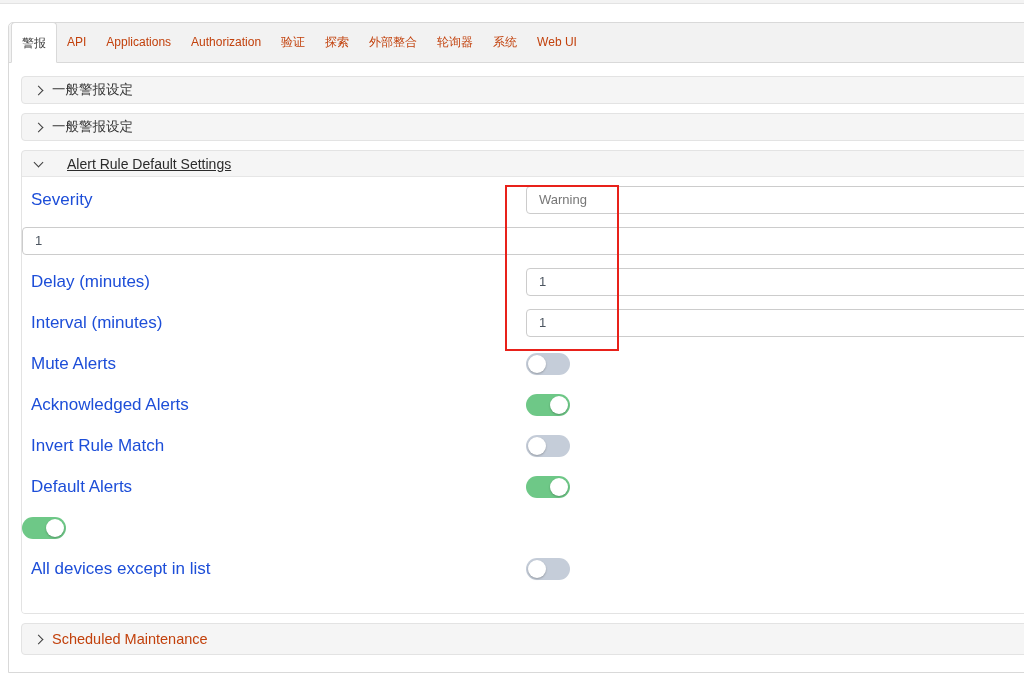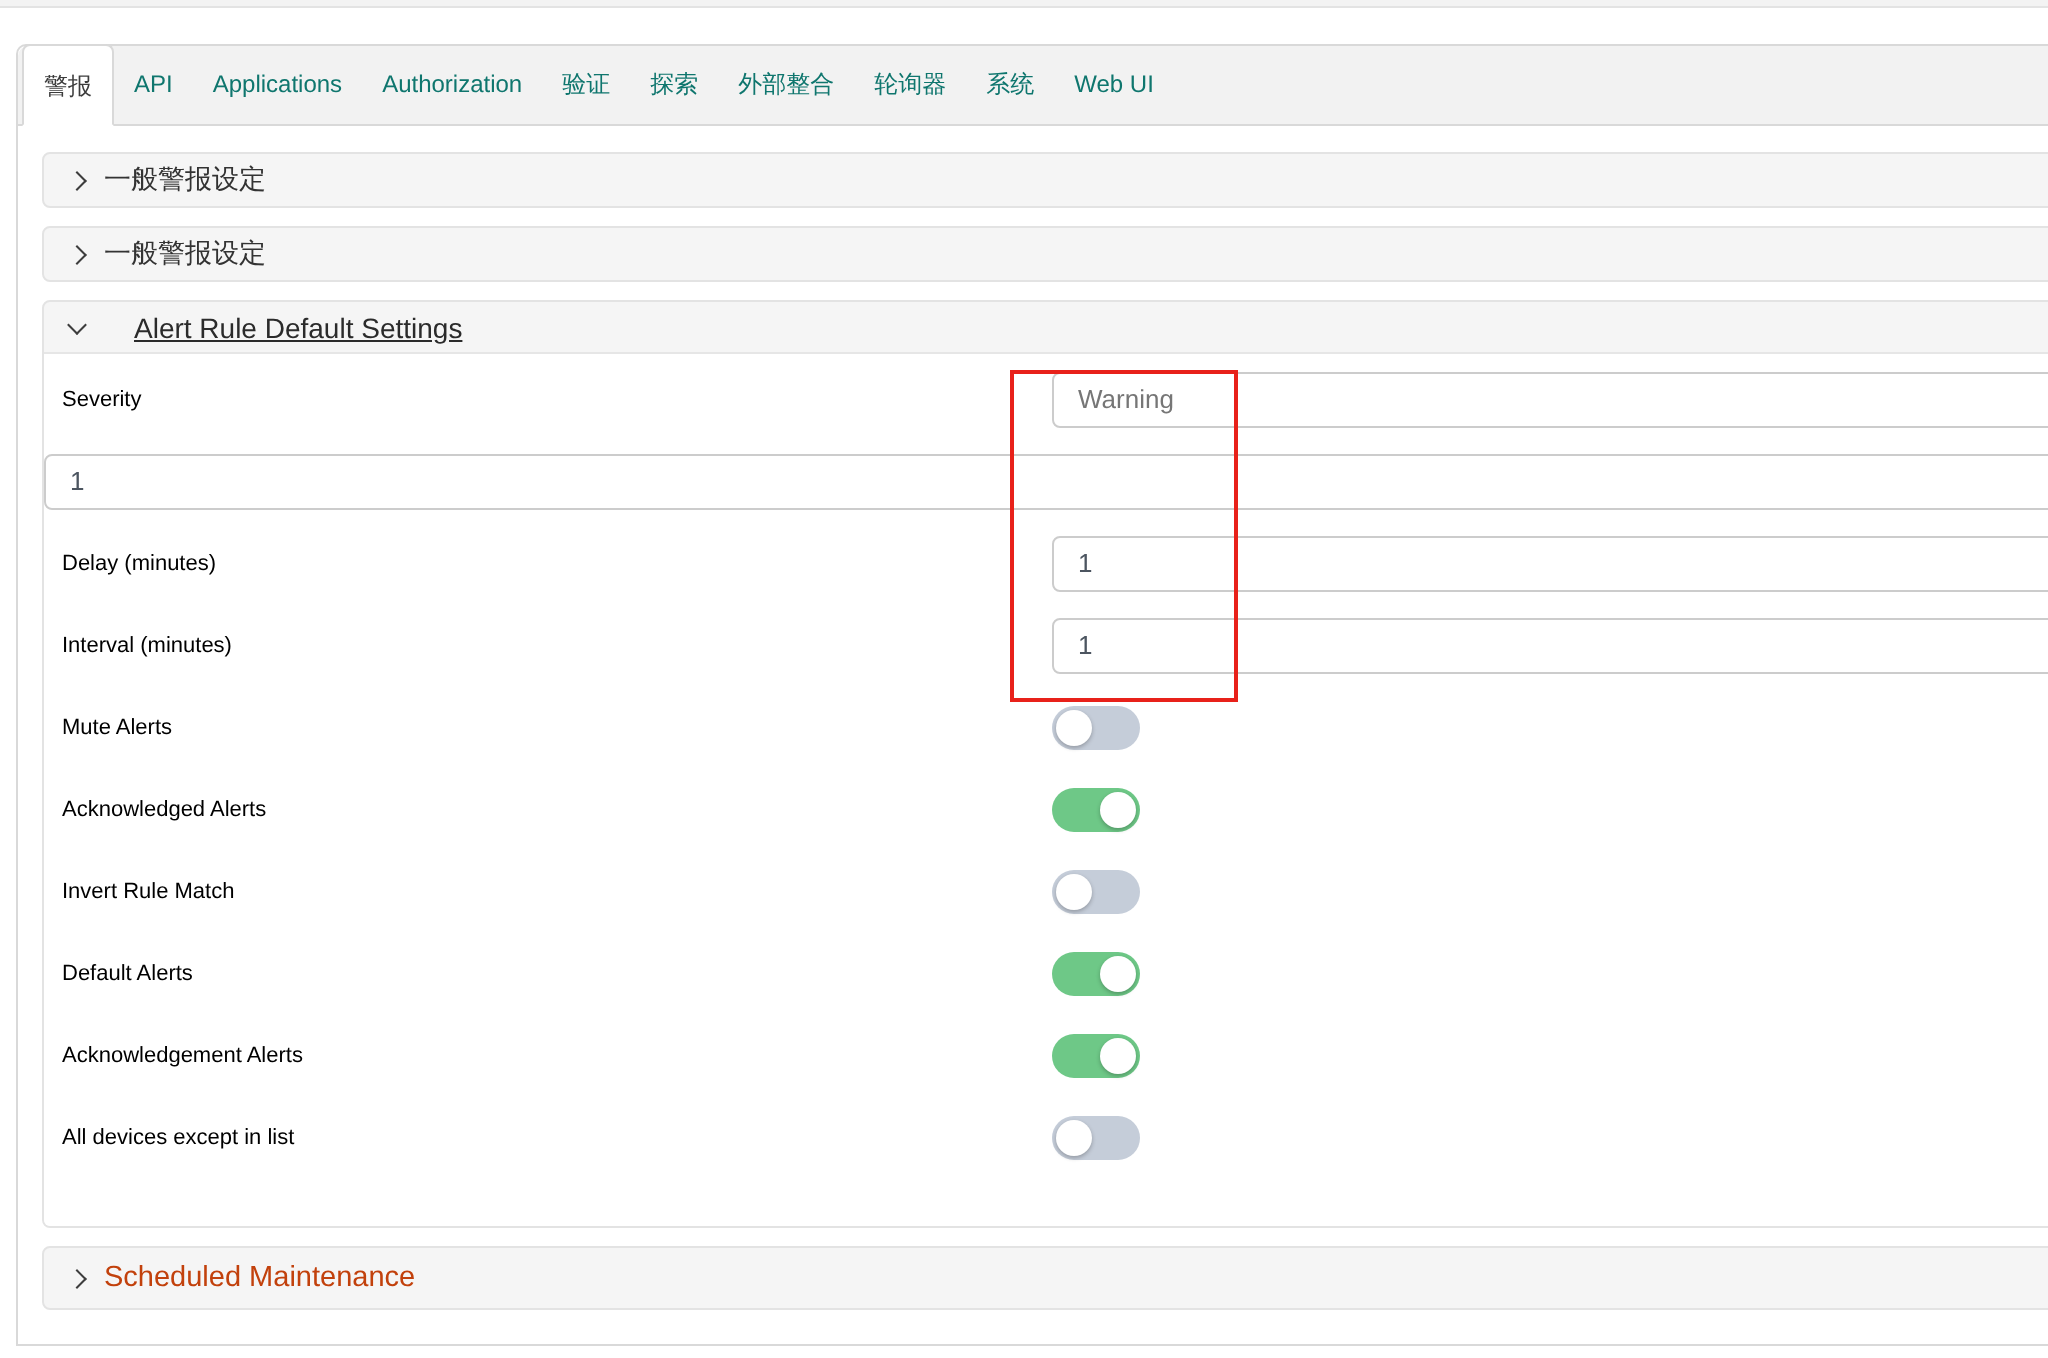--- a/index.html
+++ b/index.html
@@ -13,41 +13,41 @@
   .screen{position:relative;width:1024px;height:679px;overflow:hidden;background:#fff;text-decoration:underline;}
 
   
   .topstrip{position:absolute;left:0;top:0;width:100%;height:4px;background:#f3f3f3;border-bottom:1px solid #e3e3e3;}
 
   
   .panel{position:absolute;left:8px;top:22px;width:1392px;height:651px;background:#fff;
          border:1px solid #d9d9d9;border-radius:5px 0 0 0;}
   .tabstrip{display:flex;align-items:flex-end;height:40px;background:#f2f2f2;
             border-bottom:1px solid #d9d9d9;border-radius:5px 0 0 0;padding-left:2px;}
-  .tab{height:40px;line-height:40px;padding:0 10px;font-size:12px;color:#0f766e;cursor:pointer;white-space:nowrap;}
+  .tab{height:40px;line-height:40px;padding:0 10px;font-size:12px;color:#c2410c;cursor:pointer;white-space:nowrap;}
   .tab.active{background:#fff;border:1px solid #d9d9d9;border-bottom:1px solid #fff;
               margin-bottom:-1px;height:41px;border-radius:4px 4px 0 0;color:#3c3c3c;}
 
   .content{padding:13px 12px 0 12px;}
 
   .card{border:1px solid #e3e3e3;border-radius:4px;background:#f5f5f5;margin-bottom:9px;overflow:hidden;}
   .card-header{height:26px;display:flex;align-items:center;padding-left:13px;cursor:pointer;}
   .card-title{font-size:13.5px;color:#333;margin-left:10px;}
   .card.expanded .card-header{border-bottom:1px solid #e6e6e6;}
   .card-title-link{font-size:14px;color:#2b2b2b;text-decoration:underline;margin-left:25px;}
   .card-body{background:#fff;padding:2px 0 24px 0;}
   .card.sched .card-header{height:30px;}
   .card.sched .card-title{font-size:14.5px;color:#c2410c;}
 
   .chev{display:inline-block;width:7px;height:7px;border-right:1.8px solid #3d3d3d;border-bottom:1.8px solid #3d3d3d;flex:0 0 auto;}
   .chev.right{transform:rotate(-45deg);}
   .chev.down{transform:rotate(45deg);margin-top:-3px;}
 
   .frow{height:41px;display:flex;align-items:center;}
-  .flabel{width:504px;padding-left:9px;font-size:11px;color:#000000;flex:0 0 auto;}
+  .flabel{width:504px;padding-left:9px;font-size:17px;color:#1d4ed8;flex:0 0 auto;}
   .fctl{flex:1;padding-right:44px;display:flex;align-items:center;}
   .box{width:100%;height:28px;border:1px solid #ccc;border-radius:4px;background:#fff;
        font-family:"Liberation Sans",sans-serif;font-size:13px;color:#4c5560;padding:0 12px;outline:none;}
   .box.select-like{color:#767676;}
 
   .toggle{position:relative;width:44px;height:22px;border-radius:11px;background:var(--toggle-off);cursor:pointer;flex:0 0 auto;}
   .toggle .knob{position:absolute;top:2px;left:2px;width:18px;height:18px;border-radius:50%;background:#fff;
                 box-shadow:0 1px 2px rgba(0,0,0,0.25);}
   .toggle.on{background:var(--toggle-on);}
   .toggle.on .knob{left:auto;right:2px;}
@@ -155,21 +155,20 @@
           <div class="frow">
             <div class="flabel">Default Alerts</div>
             <div class="fctl">
                 <div class="toggle on">
                   <div class="knob"></div>
                 </div>
               </div>
           </div>
 
           <div class="frow">
-            <div class="flabel">Acknowledgement Alerts</div>
             <div class="fctl">
                 <div class="toggle on">
                   <div class="knob"></div>
                 </div>
               </div>
           </div>
 
           <div class="frow">
             <div class="flabel">All devices except in list</div>
             <div class="fctl">

